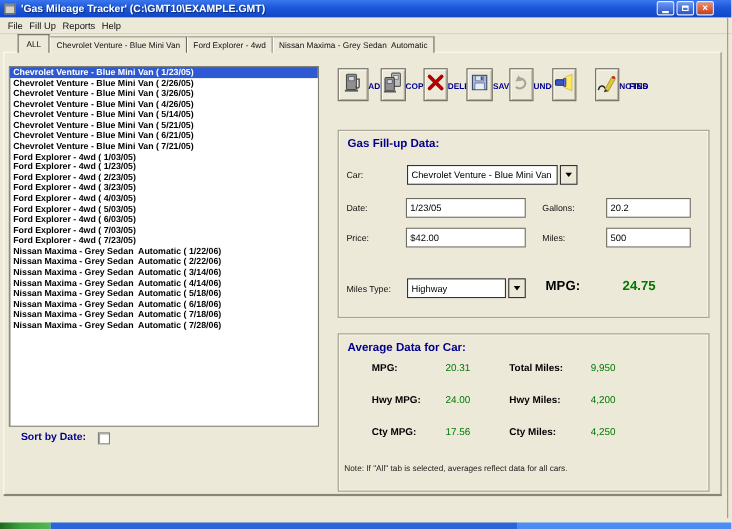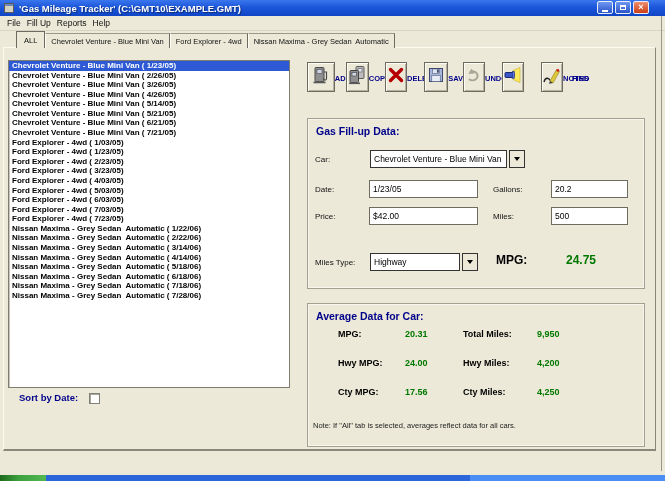--- a/index.html
+++ b/index.html
@@ -80,21 +80,21 @@
     display:flex; align-items:center; justify-content:center; z-index:3; cursor:default; }
   .tri { width:0; height:0; border-left:3.5px solid transparent; border-right:3.5px solid transparent;
     border-top:4.5px solid #000; }
 
   .mpglabel { position:absolute; left:496px; top:253px; font-size:12px; font-weight:bold; color:#000; z-index:3; }
   .mpgvalue { position:absolute; left:566px; top:253px; font-size:12px; font-weight:bold; color:#007800; z-index:3; }
 
   .statgrid { position:absolute; left:338px; top:329px; width:300px; display:grid;
     grid-template-columns:67px 58px 74px auto; grid-auto-rows:29px; z-index:3; }
   .statlabel { font-size:9px; font-weight:bold; color:#000; white-space:nowrap; }
-  .statvalue { font-size:9px; font-weight:bold; color:#007800; white-space:nowrap; }
+  .statvalue { font-size:9px; font-weight:normal; color:#007800; white-space:nowrap; }
   .avgnote { position:absolute; left:313px; top:421px; font-size:7.5px; color:#222; white-space:nowrap; z-index:3; }
 
   
   .tb-green { position:absolute; left:0; top:475px; width:46px; height:6px;
     background:linear-gradient(90deg,#1e6a1e,#3ca03c 40%,#52b852); }
   .tb-blue  { position:absolute; left:46px; top:475px; width:424px; height:6px; background:#2a66d9; }
   .tb-blue2 { position:absolute; left:470px; top:475px; width:195px; height:6px; background:#4a8ef5; }
 </style>
 </head>
 <body>

